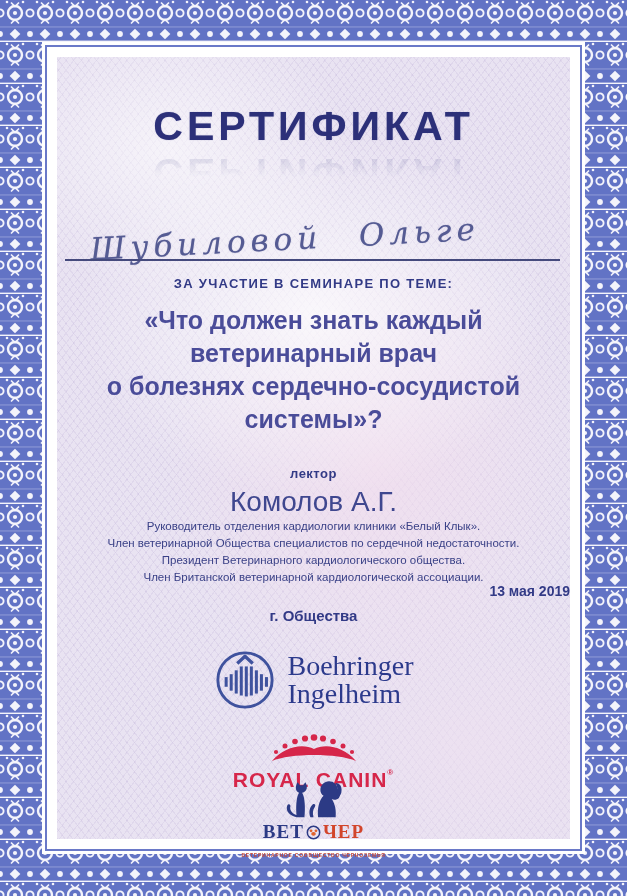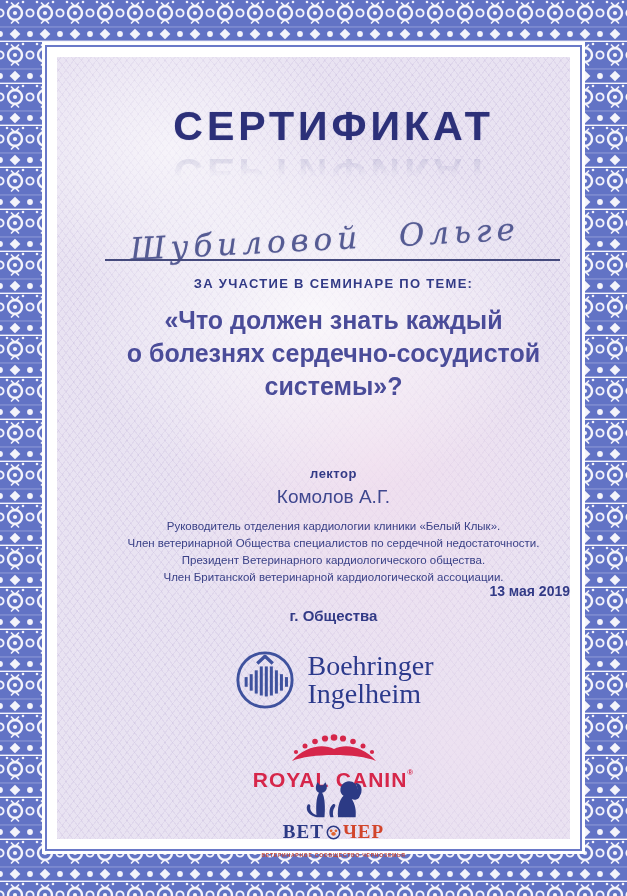--- a/index.html
+++ b/index.html
@@ -13,21 +13,21 @@
     position:absolute;inset:57px;z-index:2;
     background-color:#e9e3f2;
     background-image:
       radial-gradient(ellipse 340px 260px at 50% 33%, rgba(255,255,255,.75), rgba(255,255,255,0) 70%),
       radial-gradient(ellipse 300px 330px at 62% 52%, rgba(242,222,238,.8), rgba(242,222,238,0) 70%),
       radial-gradient(ellipse 260px 200px at 22% 12%, rgba(255,255,255,.6), rgba(255,255,255,0) 70%),
       radial-gradient(ellipse 280px 240px at 80% 88%, rgba(238,224,240,.7), rgba(238,224,240,0) 72%),
       repeating-linear-gradient(52deg, rgba(158,138,196,.13) 0 1px, transparent 1px 6px),
       repeating-linear-gradient(-52deg, rgba(158,138,196,.13) 0 1px, transparent 1px 6px);
   }
-  .block{position:absolute;left:0;right:0;text-align:center;margin-left:40px;}
+  .block{position:absolute;left:0;right:0;text-align:center;}
 
   
   .title{
     top:46px;color:#2c3079;font-size:41px;font-weight:bold;letter-spacing:4px;
     text-shadow:0 0 1px rgba(44,48,121,.45);
   }
   .title-reflection{
     top:92px;color:#2c3079;font-size:41px;font-weight:bold;letter-spacing:4px;
     transform:scaleY(-1);opacity:.16;
     -webkit-mask-image:linear-gradient(to top, rgba(0,0,0,.9) 10%, transparent 60%);
@@ -43,21 +43,21 @@
     font-size:31px;color:#555b93;letter-spacing:5px;word-spacing:22px;
     transform:rotate(-3deg);transform-origin:left bottom;
     text-shadow:0 0 1px rgba(85,91,147,.5);
   }
 
   .award{top:219px;font-size:13px;font-weight:bold;letter-spacing:1.3px;color:#323a86;}
 
   .topic{top:247px;font-size:25px;font-weight:bold;line-height:33px;color:#4a4c99;}
 
   .lecturer-label{top:409px;font-size:13px;font-weight:bold;color:#323a86;letter-spacing:.5px;}
-  .lecturer-name{top:429px;font-size:19px;color:#3f478f;}
+  .lecturer-name{top:429px;font-size:28px;color:#3f478f;}
   .creds{top:461px;font-size:11.5px;line-height:17px;color:#3a4187;}
 
   .date{top:526px;font-size:14px;font-weight:bold;color:#323a86;text-align:right;}
   .city{top:550px;font-size:15px;font-weight:bold;color:#323a86;}
 
   
   .bi{top:592px;display:flex;justify-content:center;align-items:center;gap:12px;}
   .bi-text{
     font-family:"Liberation Serif",serif;font-size:28px;line-height:28px;
     color:#2c3a8c;text-align:left;
@@ -117,20 +117,21 @@
 
     <div class="block signature">
       <span class="signature-name">Шубиловой Ольге</span>
       <span class="signature-line"></span>
     </div>
 
     <div class="block award">ЗА УЧАСТИЕ В СЕМИНАРЕ ПО ТЕМЕ:</div>
 
     <div class="block topic">
       <div>«Что должен знать каждый</div>
+      <div>ветеринарный врач</div>
       <div>о болезнях сердечно-сосудистой</div>
       <div>системы»?</div>
     </div>
 
     <div class="block lecturer-label">лектор</div>
     <div class="block lecturer-name">Комолов А.Г.</div>
 
     <div class="block creds">
       <div>Руководитель отделения кардиологии клиники «Белый Клык».</div>
       <div>Член ветеринарной Общества специалистов по сердечной недостаточности.</div>

